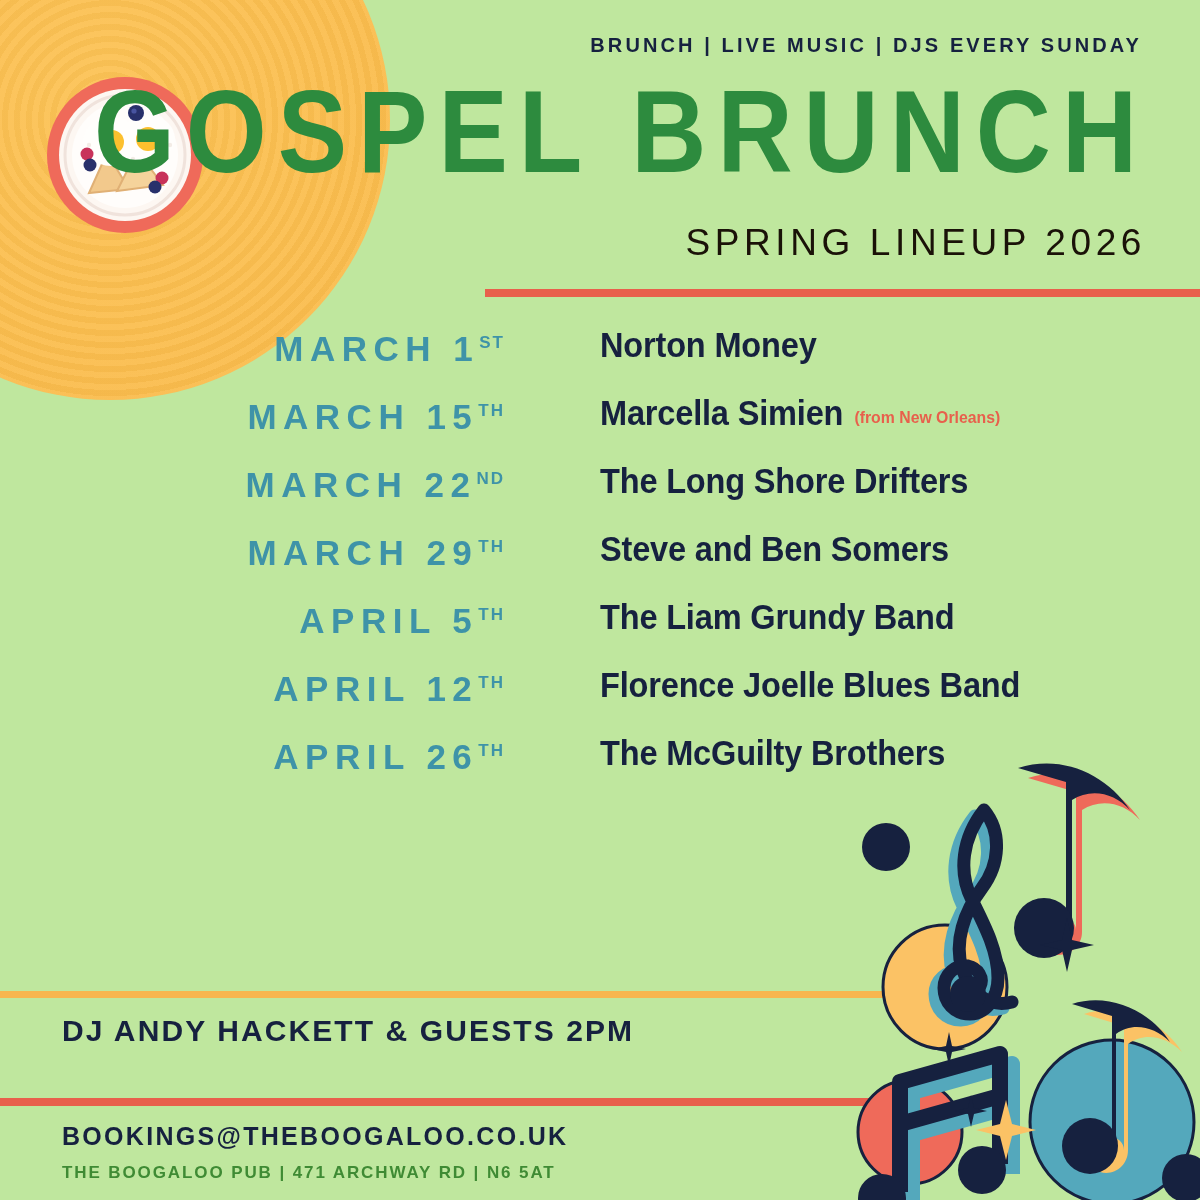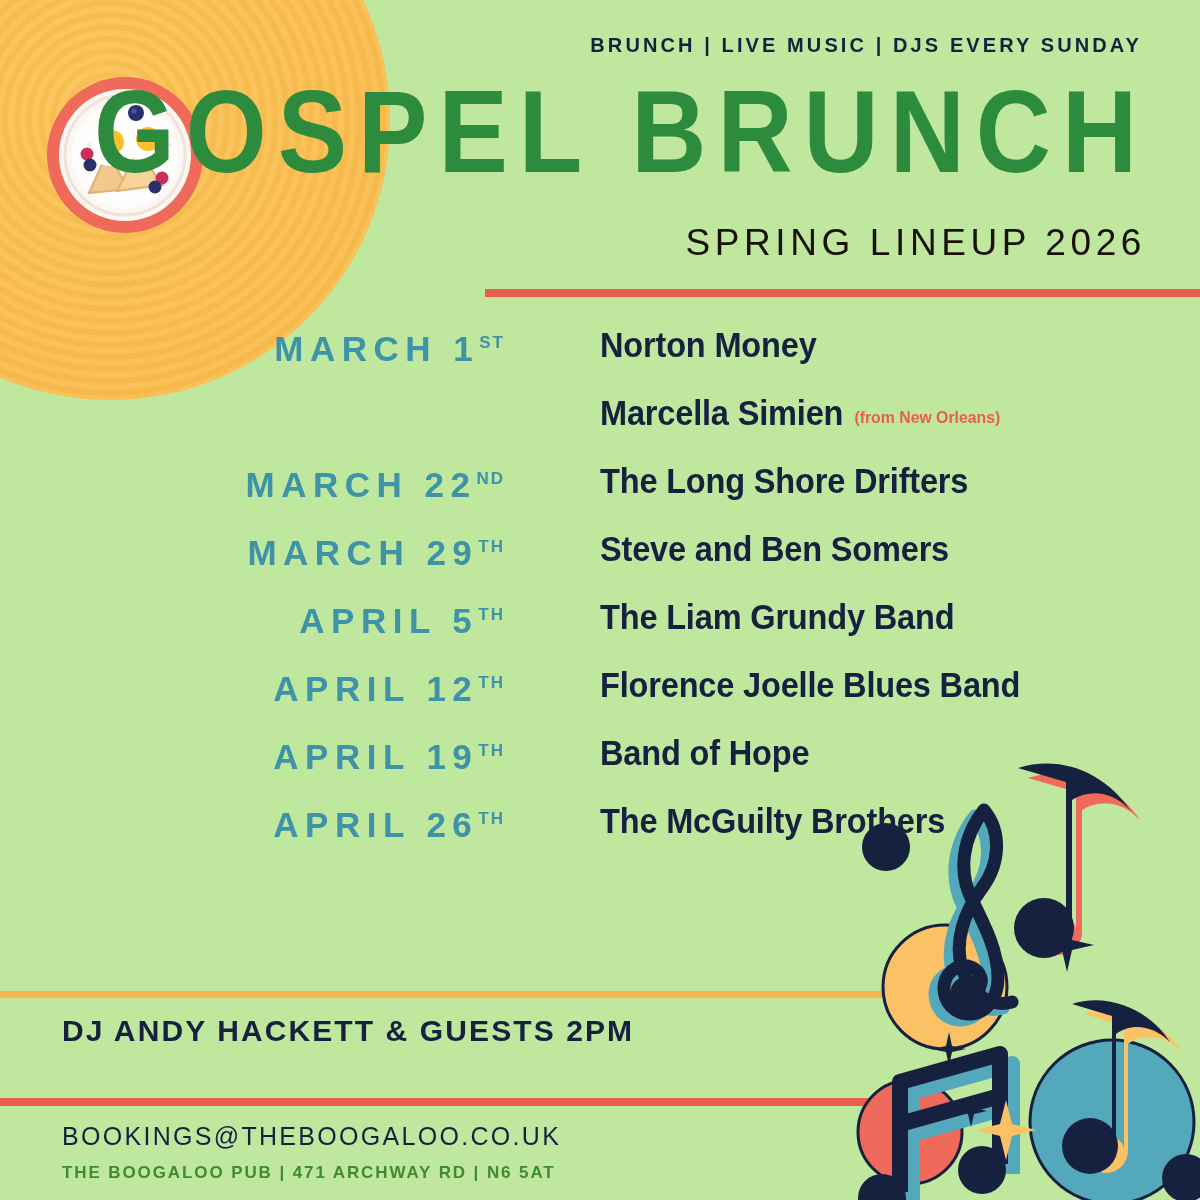--- a/index.html
+++ b/index.html
@@ -73,21 +73,21 @@
   .dj-line{
     position:absolute;left:62px;top:1014px;
     font-size:30px;font-weight:bold;letter-spacing:2.1px;color:#16213f;white-space:nowrap;
   }
   .kitchen-line{
     position:absolute;left:62px;top:1055px;
     font-size:30px;font-weight:bold;letter-spacing:2.1px;color:#16213f;white-space:nowrap;
   }
   .email-line{
     position:absolute;left:62px;top:1122px;
-    font-size:25px;font-weight:normal;letter-spacing:2.3px;color:#16213f;white-space:nowrap;
+    font-size:25px;font-weight:bold;letter-spacing:2.3px;color:#16213f;white-space:nowrap;
   }
   .address-line{
     position:absolute;left:62px;top:1163px;
     font-size:17px;font-weight:bold;letter-spacing:1.9px;color:#3f8b34;white-space:nowrap;
   }
 
   
   .music{position:absolute;right:-10px;bottom:-12px;width:360px;height:470px;}
   .music svg{display:block;width:100%;height:100%;}
 </style>
@@ -131,41 +131,38 @@
   <div class="title">GOSPEL BRUNCH</div>
   <div class="subtitle">SPRING LINEUP 2026</div>
   <div class="rule-header"></div>
 
   <div class="lineup">
       <div class="row">
         <div class="date">MARCH 1<sup>ST</sup></div>
         <div class="artist">Norton Money</div>
       </div>
       <div class="row">
+        <div class="date">MARCH 15<sup>TH</sup></div>
         <div class="artist">Marcella Simien<span class="note">(from New Orleans)</span></div>
       </div>
       <div class="row">
         <div class="date">MARCH 22<sup>ND</sup></div>
         <div class="artist">The Long Shore Drifters</div>
       </div>
       <div class="row">
         <div class="date">MARCH 29<sup>TH</sup></div>
         <div class="artist">Steve and Ben Somers</div>
       </div>
       <div class="row">
         <div class="date">APRIL 5<sup>TH</sup></div>
         <div class="artist">The Liam Grundy Band</div>
       </div>
       <div class="row">
         <div class="date">APRIL 12<sup>TH</sup></div>
         <div class="artist">Florence Joelle Blues Band</div>
-      </div>
-      <div class="row">
-        <div class="date">APRIL 19<sup>TH</sup></div>
-        <div class="artist">Band of Hope</div>
       </div>
       <div class="row">
         <div class="date">APRIL 26<sup>TH</sup></div>
         <div class="artist">The McGuilty Brothers</div>
       </div>
     </div>
 
   <div class="rule-orange"></div>
   <div class="dj-line">DJ ANDY HACKETT &amp; GUESTS 2PM</div>
   <div class="rule-coral"></div>

